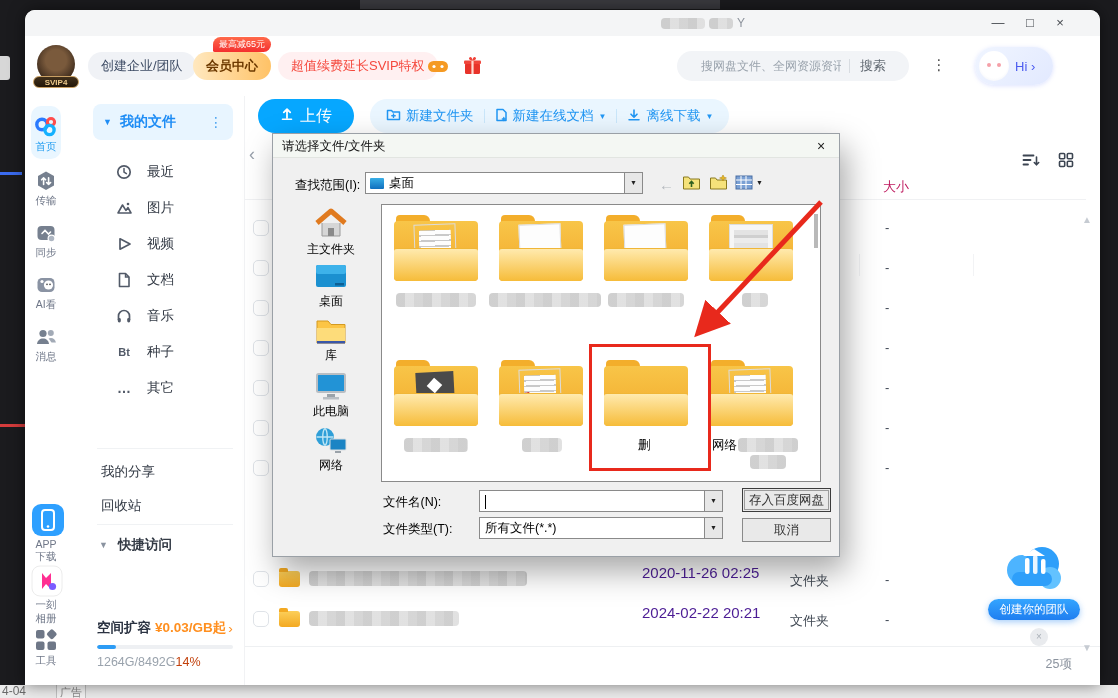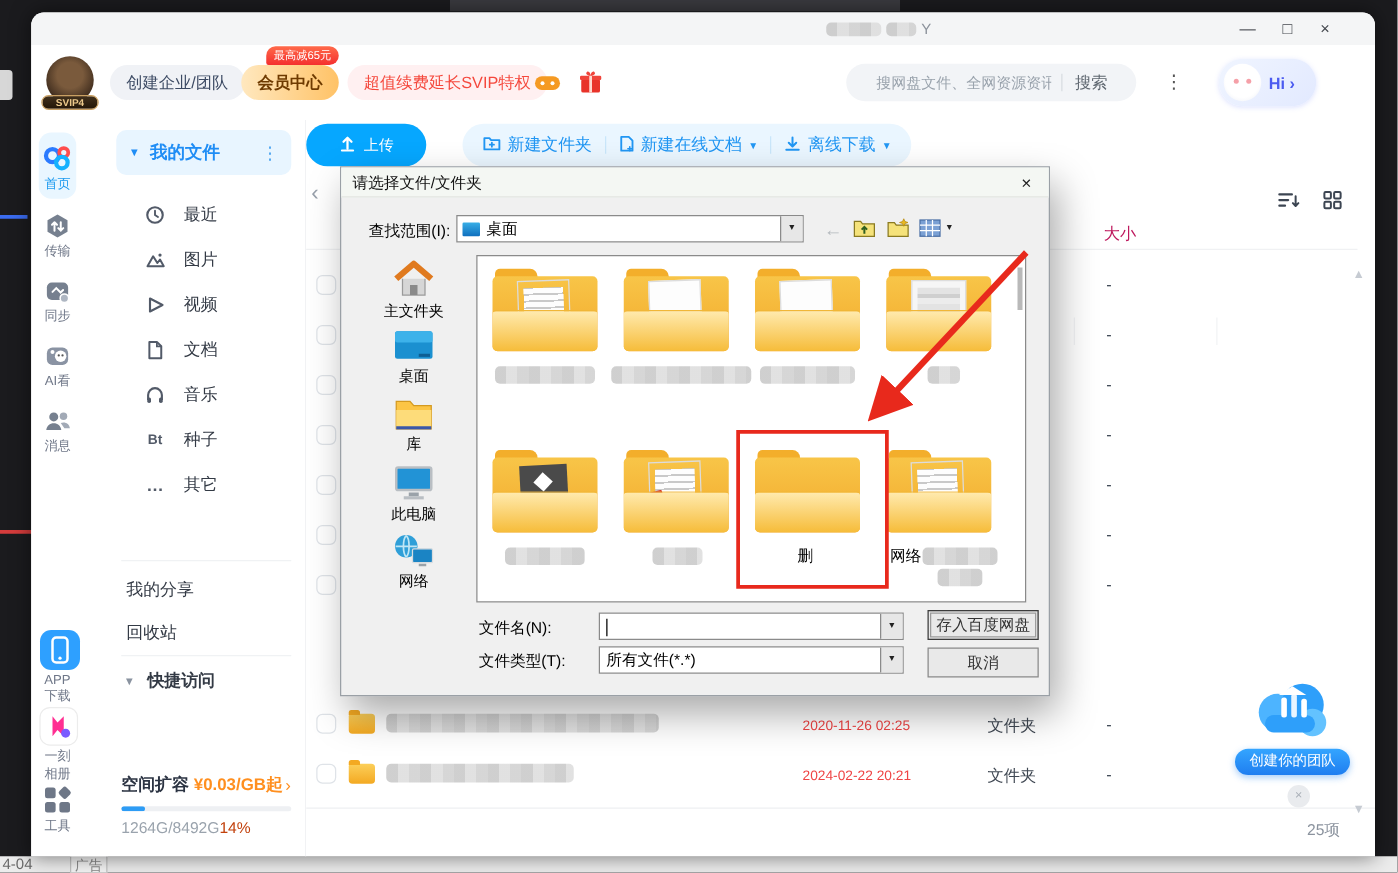--- a/index.html
+++ b/index.html
@@ -37,21 +37,21 @@
   .hicon { top:20px; width:22px; height:20px; }
   .search-pill { left:652px; top:15px; width:232px; height:30px; background:#f2f4f7; border-radius:15px; display:flex; align-items:center; }
   .search-input { border:0; background:transparent; outline:none; margin-left:24px; width:140px; font-size:12px; color:#8b5cf6; }
   .search-input::placeholder { color:#9aa3ad; }
   .search-divider { width:1px; height:14px; background:#d8dce1; margin-left:8px; }
   .search-btn { margin-left:10px; font-size:13px; color:#5f6770; cursor:pointer; }
   .more-dots { left:906px; top:20px; font-size:15px; color:#555; width:16px; text-align:center; cursor:pointer; }
   .hi-pill { left:950px; top:11px; width:78px; height:38px; border-radius:19px; background:linear-gradient(135deg,#f0f5ff,#e2e9ff); display:flex; align-items:center; cursor:pointer; box-shadow:0 1px 4px rgba(120,140,255,.25); }
   .hi-avatar { width:30px; height:30px; border-radius:50%; background:radial-gradient(circle at 50% 45%, #fff 0 60%, #e8ecf5 100%); margin-left:4px; position:relative; }
   .hi-avatar::before { content:""; position:absolute; left:8px; top:12px; width:4px; height:4px; border-radius:50%; background:#f5a0a8; box-shadow:10px 0 0 #f5a0a8; }
-  .hi-label { margin-left:6px; font-size:13px; font-weight:bold; color:#4b5bf0; }
+  .hi-label { margin-left:6px; font-size:13px; font-weight:normal; color:#4b5bf0; }
 
   
   .nav-rail { left:0; top:86px; width:60px; bottom:0; background:#fff; }
   .nav-item { left:6px; width:30px; text-align:center; font-size:10.5px; color:#6f7788; cursor:pointer; }
   .nav-item svg { display:block; margin:3px auto 1px; }
   .nav-item.active { background:#e9f6ff; border-radius:10px; color:#1f9bf0; padding:4px 0 5px; }
   .nav-label { display:block; }
 
   
   .sidebar { left:60px; top:86px; width:160px; bottom:0; background:#fff; border-right:1px solid #f1f2f4; }
@@ -69,41 +69,41 @@
   .storage-row1 { display:flex; align-items:center; font-size:13.5px; font-weight:bold; color:#2b3342; cursor:pointer; }
   .storage-price { color:#ff8f1f; margin-left:4px; }
   .storage-arrow { color:#ff8f1f; font-weight:normal; margin-left:2px; }
   .storage-bar { margin-top:8px; height:4px; border-radius:2px; background:#eef0f3; overflow:hidden; }
   .storage-fill { height:4px; border-radius:2px; background:#2d9cf5; }
   .storage-row2 { margin-top:6px; display:flex; justify-content:flex-start; font-size:12.5px; color:#9aa3ad; }
   .storage-pct { color:#c2410c; }
 
   
   .main { left:220px; top:86px; right:0; bottom:0; background:#fff; border-radius:0 0 0 0; }
-  .btn-upload { left:0; top:3px; width:96px; height:34px; border-radius:17px; background:#06a7ff; color:#fff; font-size:12px; display:flex; align-items:center; justify-content:center; gap:6px; cursor:pointer; }
+  .btn-upload { left:13px; top:3px; width:96px; height:34px; border-radius:17px; background:#06a7ff; color:#fff; font-size:16px; display:flex; align-items:center; justify-content:center; gap:6px; cursor:pointer; }
   .actions-pill { left:125px; top:3px; height:34px; border-radius:17px; background:#eaf6ff; display:flex; align-items:center; padding:0 16px; gap:10px; color:#2196f3; font-size:13.5px; }
   .action { display:flex; align-items:center; gap:5px; cursor:pointer; }
   .action .caret { font-size:8px; }
   .action-sep { width:1px; height:14px; background:#c9e6fa; }
   .crumb-back { left:4px; top:48px; font-size:18px; color:#98a0ab; cursor:pointer; }
   .view-icons { right:26px; top:56px; display:flex; gap:18px; }
   .hdr-row { left:0; top:78px; right:14px; height:26px; border-bottom:1px solid #f0f1f3; }
   .hdr-size { left:638px; top:82px; font-size:13px; color:#be185d; }
   .hdr-sep { top:80px; width:1px; height:22px; background:#f2f3f5; }
   .cb { width:16px; height:16px; border:1.5px solid #dfe3e8; border-radius:5px; background:#fff; display:inline-block; cursor:pointer; }
   .hidden-row { left:0; right:14px; height:40px; }
   .hidden-row .cb { position:absolute; left:8px; top:12px; }
   .row-dash { position:absolute; left:640px; top:12px; font-size:13px; color:#3c4552; }
   .file-row { left:0; right:14px; height:40px; }
   .file-row .cb { position:absolute; left:8px; top:12px; }
   .mini-folder { position:absolute; left:34px; top:12px; width:21px; height:16px; background:linear-gradient(#fccf5a,#f3a922); border-radius:2px 3px 3px 3px; }
   .mini-folder::before { content:""; position:absolute; top:-3px; left:0; width:9px; height:4px; background:#f3a922; border-radius:2px 2px 0 0; }
   .blur-bar { background:repeating-linear-gradient(90deg,#c7c7c7 0 9px,#dcdcdc 9px 18px,#cfcfcf 18px 27px); border-radius:4px; opacity:.85; }
   .row-name-blur { position:absolute; left:64px; top:12px; height:15px; }
-  .row-date { position:absolute; left:397px; top:16px; font-size:11px; color:#ef4444; }
+  .row-date { position:absolute; left:397px; top:5px; font-size:15px; color:#4c1d95; }
   .row-type { position:absolute; left:545px; top:13px; font-size:13px; color:#3f4752; }
   .main-footer-line { left:0; right:0; top:550px; height:1px; background:#eef0f2; }
   .footer-count { right:28px; top:560px; font-size:12.5px; color:#8b939e; }
   .scroll-arrow { right:8px; font-size:10px; color:#c6cbd2; cursor:pointer; }
 
   
   .cloud-wrap { right:32px; top:442px; width:70px; height:58px; }
   .team-pill { right:20px; top:503px; width:92px; height:21px; border-radius:11px; background:linear-gradient(#34a5ff,#1f7ef0); color:#fff; font-size:11.5px; text-align:center; line-height:21px; cursor:pointer; box-shadow:0 2px 6px rgba(30,130,240,.4); }
   .team-close { right:52px; top:532px; width:18px; height:18px; border-radius:50%; background:#e9ebee; color:#aab0b8; font-size:10px; text-align:center; line-height:18px; cursor:pointer; }
 

